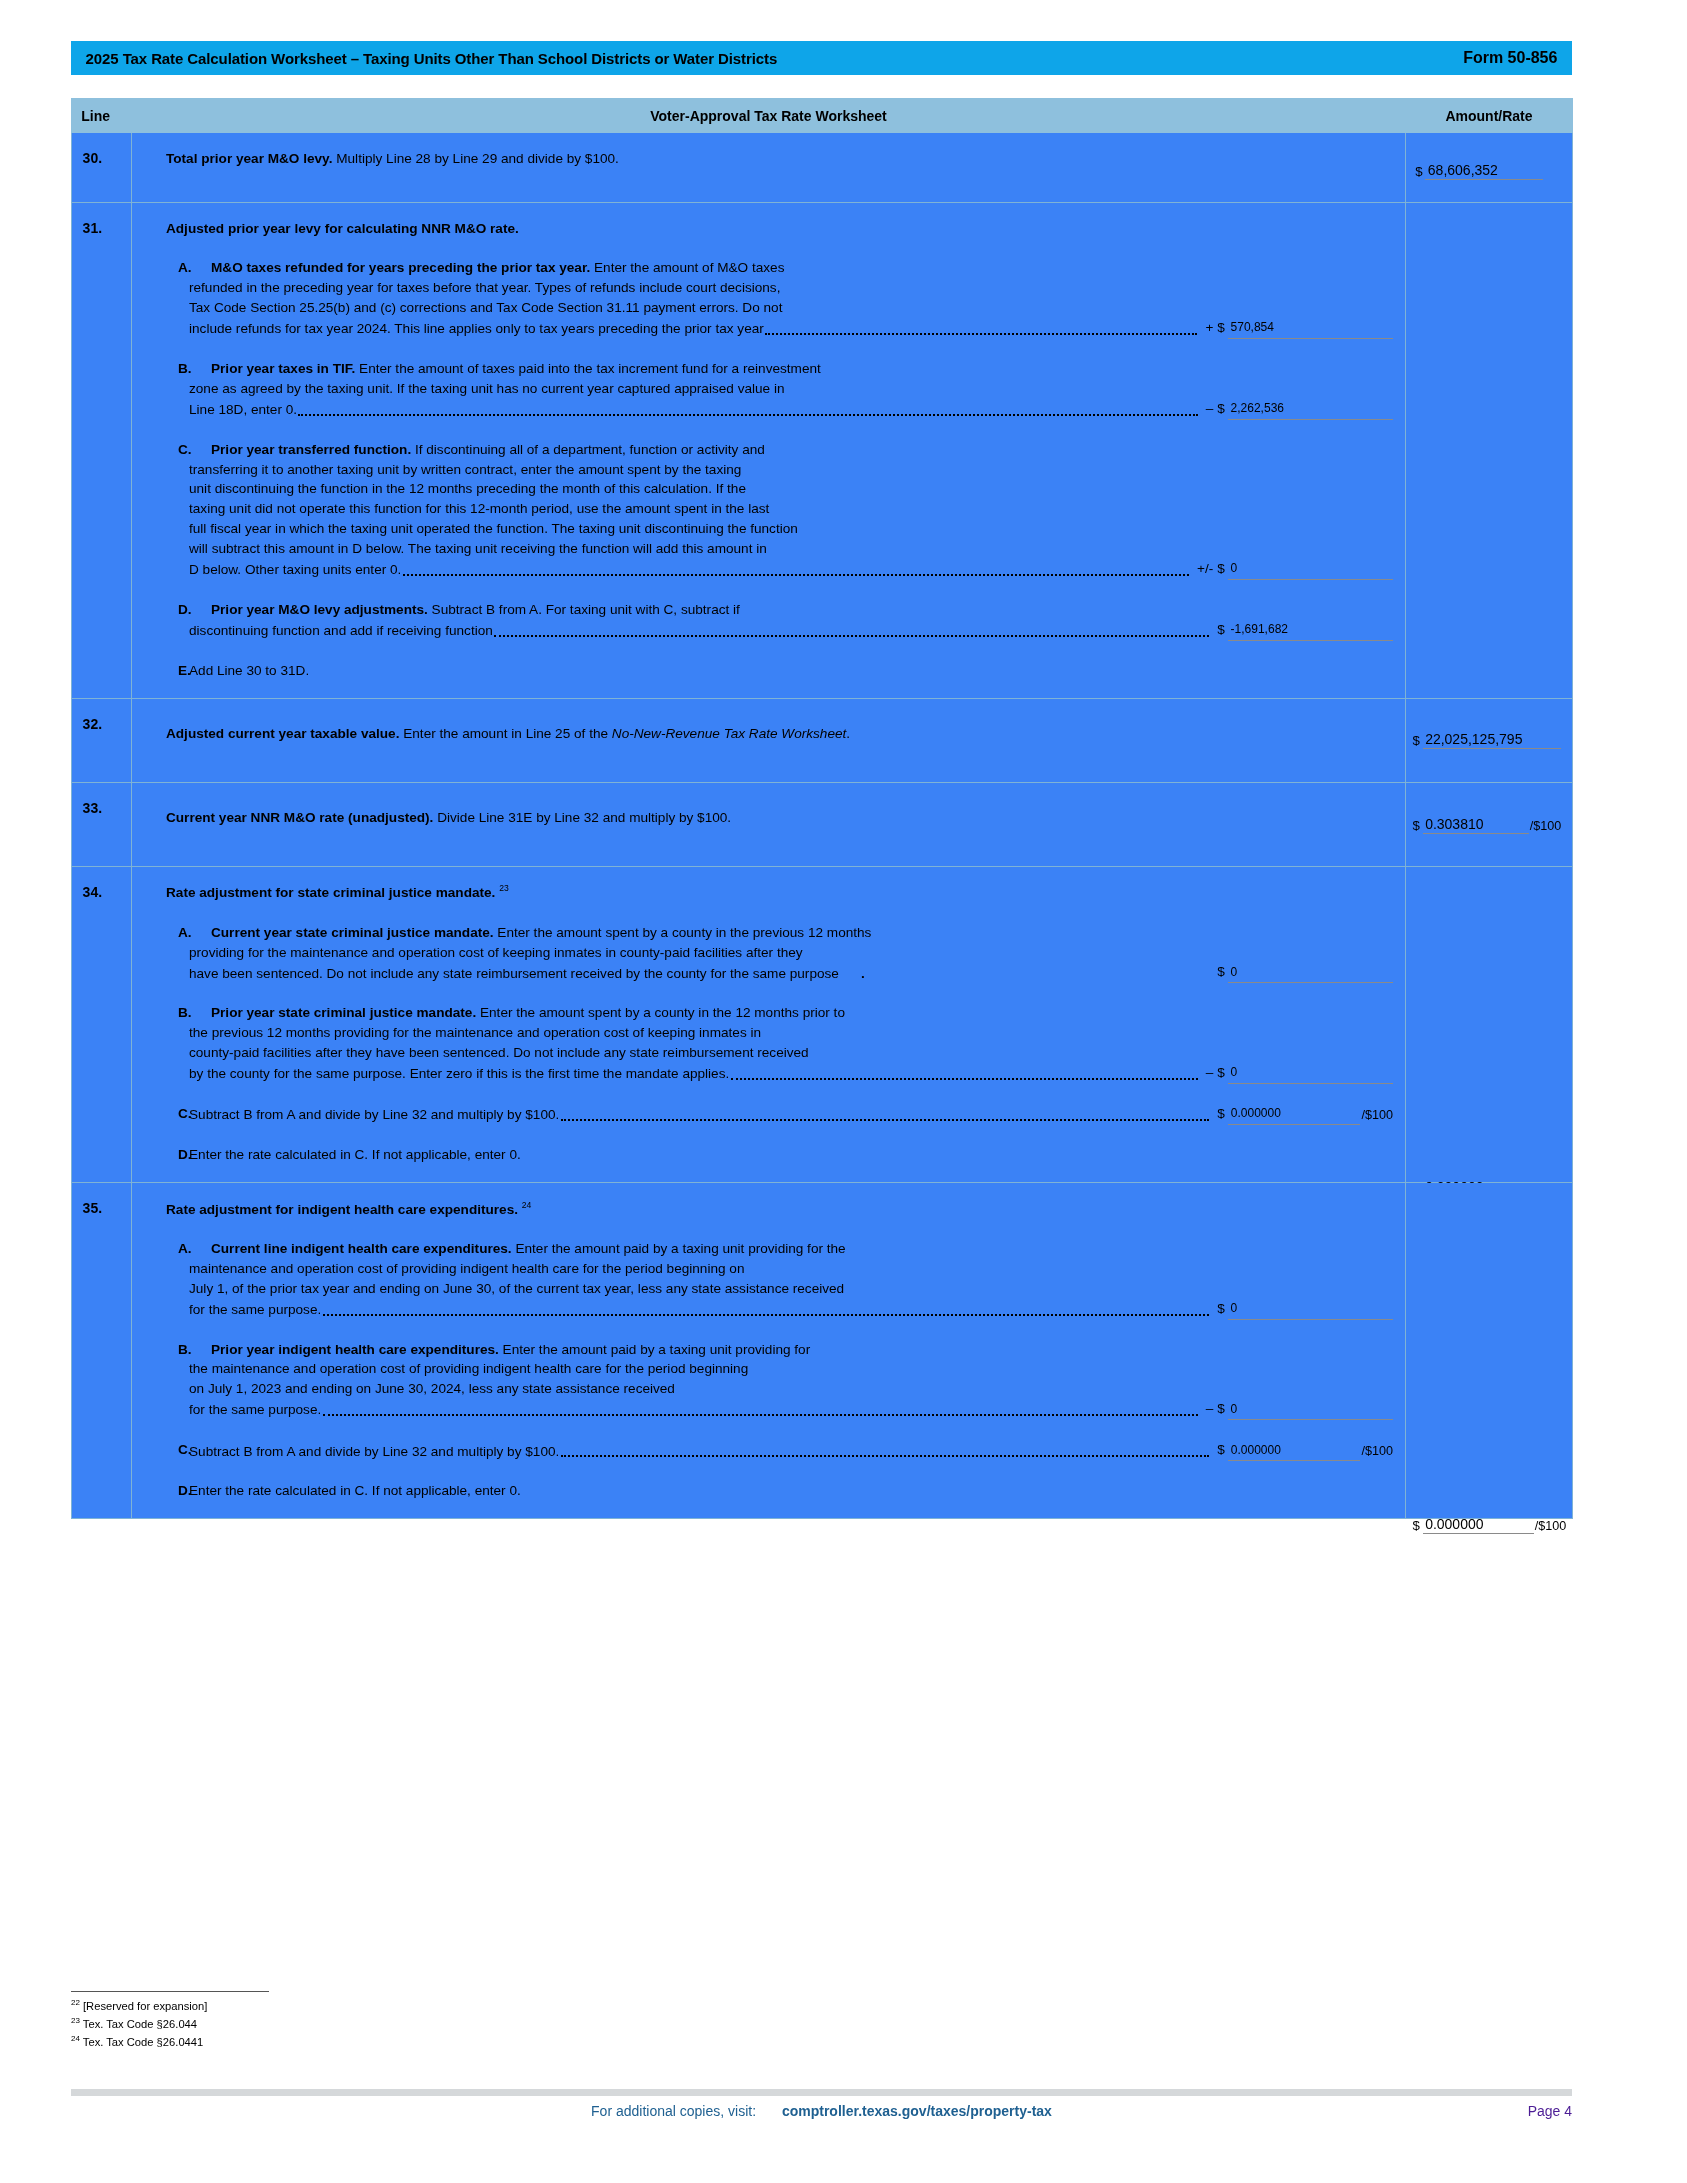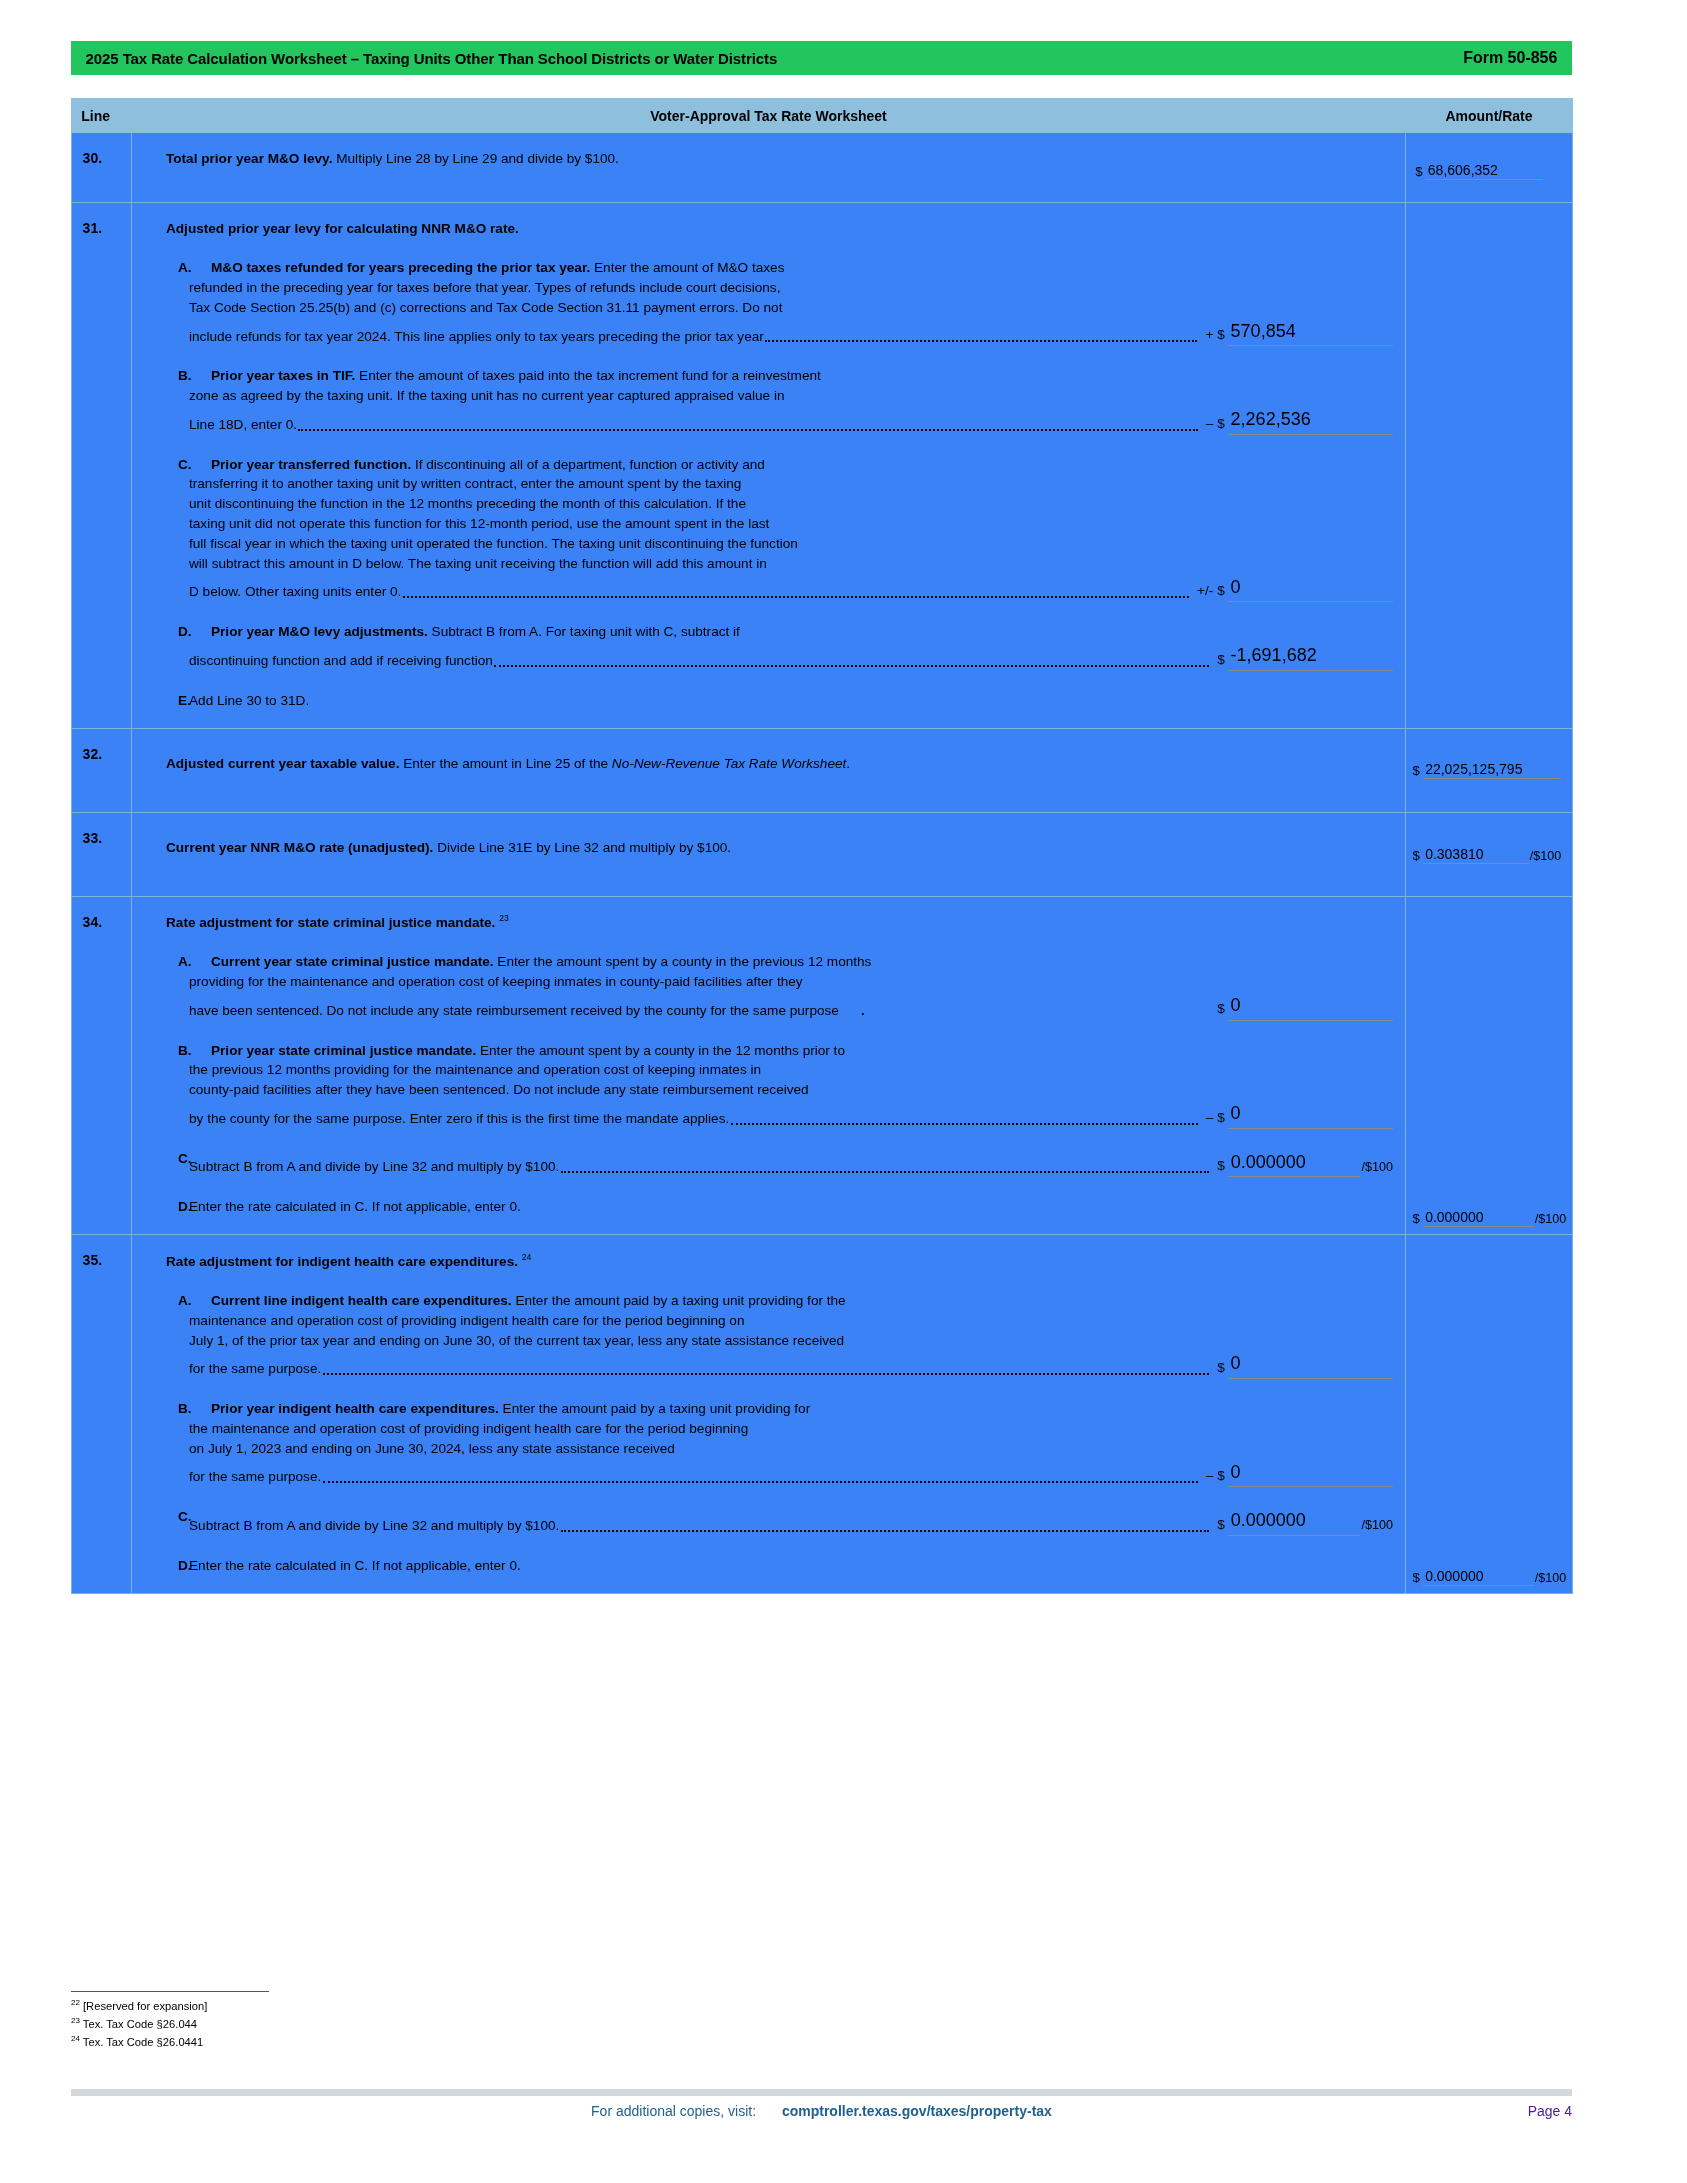--- a/index.html
+++ b/index.html
@@ -24,21 +24,21 @@
     box-sizing: border-box;
   }
 
   
   .topbar {
     position: absolute;
     left: 71px;
     top: 41px;
     width: 1501px;
     height: 34px;
-    background: #22c55e;
+    background: #0ea5e9;
     display: flex;
     align-items: center;
     justify-content: space-between;
     box-sizing: border-box;
     padding: 0 14.6px 0 14.6px;
   }
   .topbar-title {
     font-size: 15px;
     font-weight: bold;
     letter-spacing: -0.1px;
@@ -157,21 +157,21 @@
   .dollar {
     font-size: 13.6px;
     padding-bottom: 1.3px;
     margin-right: 2.6px;
   }
   .val-underline {
     display: inline-block;
     min-width: 165px;
     border-bottom: 1.3px solid #8a8a8a;
     text-align: left;
-    font-size: 18px;
+    font-size: 12px;
     padding: 0 2.6px 1.3px 2.6px;
     box-sizing: border-box;
   }
   .val-underline.narrow { min-width: 132px; }
   .per100 {
     font-size: 12.6px;
     padding-bottom: 1.3px;
     margin-left: 1.3px;
   }
 

